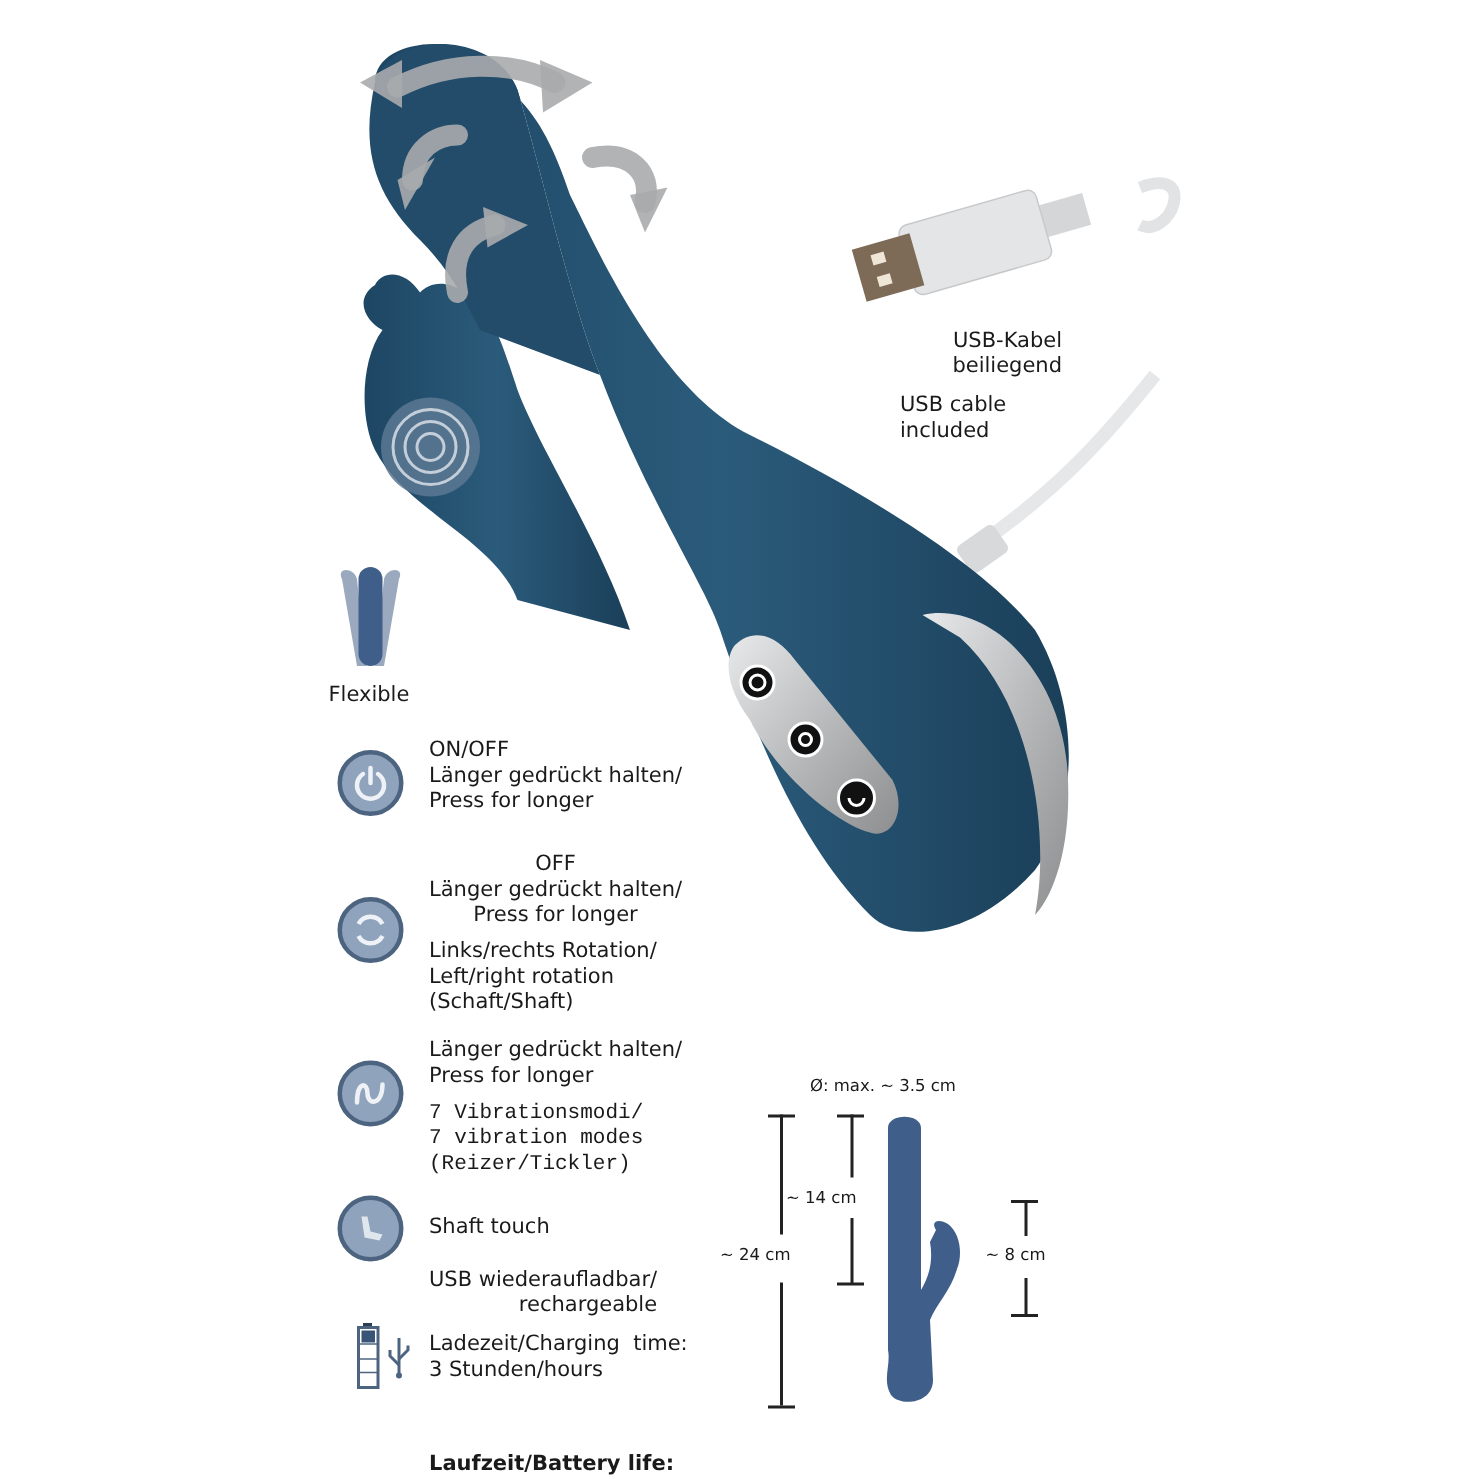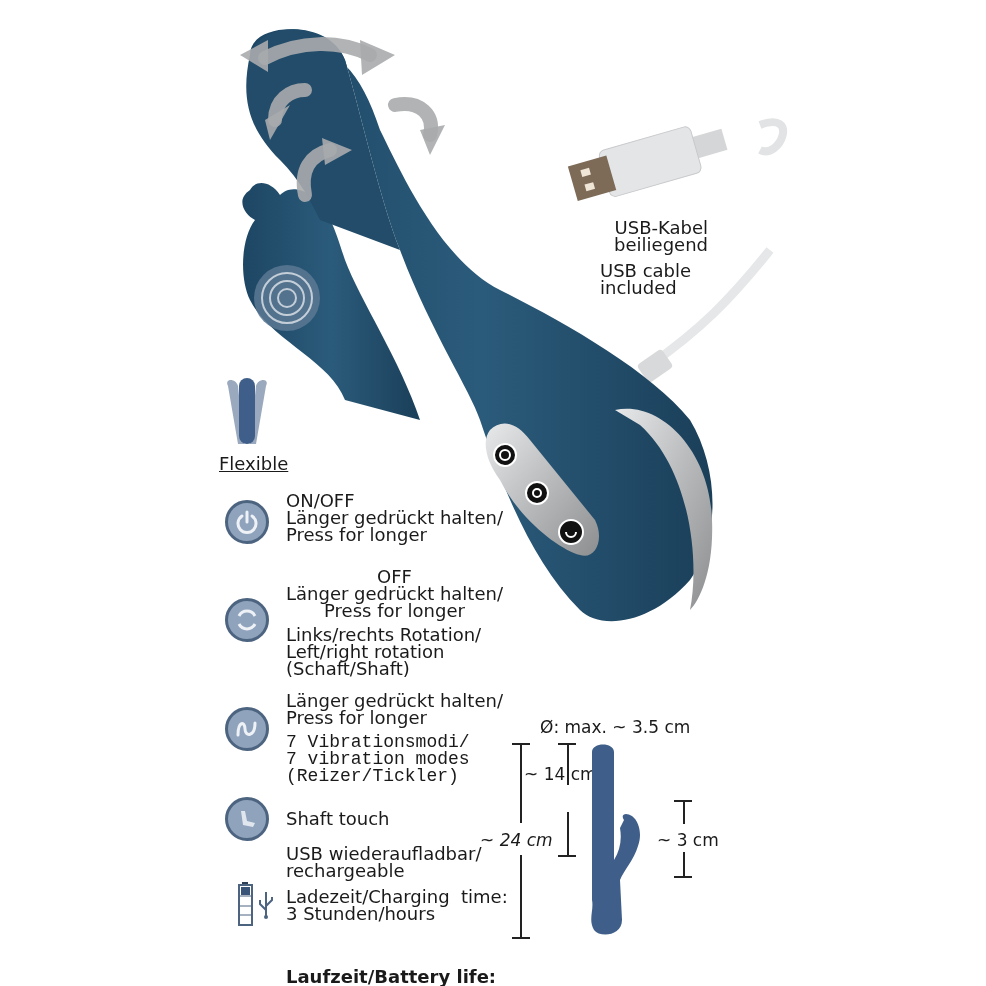--- a/index.html
+++ b/index.html
@@ -1,20 +1,20 @@
 <!DOCTYPE html>
 <html><head>
 <meta charset="utf-8">
 <style>
   html,body{margin:0;padding:0;background:#fff;}
   body{width:986px;height:986px;position:relative;overflow:hidden;font-family:"DejaVu Sans","Liberation Sans",sans-serif;color:#1a1a1a;}
   .abs{position:absolute;}
-  .txt{font-size:18px;line-height:17px;white-space:pre;}
+  .txt{font-size:14px;line-height:17px;white-space:pre;}
   .icon-circle{width:44px;height:44px;border-radius:50%;background:#8fa3bc;border:3px solid #4d6480;box-sizing:border-box;display:flex;align-items:center;justify-content:center;}
-  .meas{font-size:17px;white-space:nowrap;text-align:right;}
+  .meas{font-size:11px;white-space:nowrap;text-align:right;}
   .bar{position:absolute;background:#222;}
 </style>
 </head>
 <body>
 
 <svg class="abs" style="left:0;top:0" width="986" height="700" viewBox="0 0 986 700">
   <defs>
     <linearGradient id="bodyGrad" x1="0" y1="0" x2="1" y2="0">
       <stop offset="0" stop-color="#1d4663"></stop>
       <stop offset="0.5" stop-color="#2b5b7b"></stop>
@@ -81,21 +81,21 @@
 <div class="abs txt" style="left:600px;top:219px;text-align:right;width:108px;">USB-Kabel
 beiliegend</div>
 <div class="abs txt" style="left:600px;top:262px;text-align:left;width:108px;">USB cable
 included</div>
 
 <svg class="abs" style="left:222px;top:378px" width="50" height="68" viewBox="0 0 50 68">
   <path d="M6 8 C 2 0, 14 0, 16 8 L 22 66 L 16 66 Z" fill="#9aa9bd"></path>
   <path d="M44 8 C 48 0, 36 0, 34 8 L 28 66 L 34 66 Z" fill="#9aa9bd"></path>
   <rect x="17" y="0" width="16" height="66" rx="8" fill="#3f5f8a"></rect>
 </svg>
-<div class="abs txt" style="left:219px;top:455px;text-decoration:underline;">Flexible</div>
+<div class="abs txt" style="left:219px;top:455px;">Flexible</div>
 
 <div class="abs" style="left:225px;top:500px;">
   <div class="icon-circle">
     <svg width="26" height="26" viewBox="0 0 26 26">
         <path d="M8 7 A9 9 0 1 0 18 7" fill="none" stroke="#eef2f6" stroke-width="3" stroke-linecap="round"></path>
         <line x1="13" y1="3" x2="13" y2="13" stroke="#eef2f6" stroke-width="3" stroke-linecap="round"></line>
       </svg>
   </div>
 </div>
 <div class="abs txt" style="left:286px;top:492px;">ON/OFF
@@ -132,21 +132,21 @@
 
 <div class="abs" style="left:225px;top:797px;">
   <div class="icon-circle">
     <svg width="28" height="28" viewBox="0 0 28 28">
         <path d="M8 6 L10 20 L20 22 L22 18 L14 16 L12 6 Z" fill="#eef2f6" opacity="0.85"></path>
       </svg>
   </div>
 </div>
 <div class="abs txt" style="left:286px;top:810px;">Shaft touch</div>
 
-<div class="abs txt" style="left:286px;top:845px;">USB wiederaufladbar/
+<div class="abs txt" style="left:286px;top:845px;text-align:right;">USB wiederaufladbar/
 rechargeable</div>
 <svg class="abs" style="left:238px;top:882px" width="40" height="44" viewBox="0 0 40 44">
   <rect x="4" y="0" width="6" height="3" fill="#2e3f55"></rect>
   <rect x="1" y="3" width="13" height="40" fill="none" stroke="#4d6480" stroke-width="2"></rect>
   <rect x="3" y="5" width="9" height="8" fill="#3a5478"></rect>
   <line x1="1" y1="14" x2="14" y2="14" stroke="#4d6480"></line>
   <line x1="1" y1="24" x2="14" y2="24" stroke="#4d6480"></line>
   <line x1="1" y1="33" x2="14" y2="33" stroke="#4d6480"></line>
   <line x1="28" y1="10" x2="28" y2="34" stroke="#4d6480" stroke-width="2"></line>
   <path d="M28 28 L22 22 L22 18 M28 24 L34 18 L34 15" fill="none" stroke="#4d6480" stroke-width="2"></path>
@@ -157,29 +157,29 @@
 <div class="abs txt" style="left:286px;top:968px;font-weight:bold;">Laufzeit/Battery life:
 bis zu/up to
 ~ 3 Stunden/hours</div>
 
 <div class="abs meas" style="left:540px;top:717px;">Ø: max. ~ 3.5 cm</div>
 
 <div class="bar" style="left:512px;top:743px;width:18px;height:1.5px;"></div>
 <div class="bar" style="left:520px;top:743px;width:1.5px;height:80px;"></div>
 <div class="bar" style="left:520px;top:855px;width:1.5px;height:82px;"></div>
 <div class="bar" style="left:512px;top:937px;width:18px;height:1.5px;"></div>
-<div class="abs meas" style="left:480px;top:830px;font-style:italic;">~ 24 cm</div>
+<div class="abs meas" style="left:480px;top:830px;">~ 24 cm</div>
 
 <div class="bar" style="left:558px;top:743px;width:18px;height:1.5px;"></div>
 <div class="bar" style="left:567px;top:743px;width:1.5px;height:42px;"></div>
 <div class="bar" style="left:567px;top:812px;width:1.5px;height:44px;"></div>
 <div class="bar" style="left:558px;top:855px;width:18px;height:1.5px;"></div>
-<div class="abs meas" style="left:524px;top:764px;">~ 14 cm</div>
+<div class="abs meas" style="left:524px;top:792px;">~ 14 cm</div>
 
 <svg class="abs" style="left:580px;top:740px" width="80" height="200" viewBox="0 0 80 200">
   <path d="M12 12 C 12 2, 34 2, 34 12 L 34 120 C 40 110, 42 100, 40 88 L 44 80 C 40 74, 46 72, 52 76 C 60 82, 62 96, 58 106 C 54 120, 44 130, 40 140 L 42 180 C 42 196, 20 198, 14 190 C 8 180, 14 170, 12 160 Z" fill="#3f5f8a"></path>
 </svg>
 
 <div class="bar" style="left:674px;top:800px;width:18px;height:1.5px;"></div>
 <div class="bar" style="left:683px;top:800px;width:1.5px;height:24px;"></div>
 <div class="bar" style="left:683px;top:852px;width:1.5px;height:24px;"></div>
 <div class="bar" style="left:674px;top:876px;width:18px;height:1.5px;"></div>
-<div class="abs meas" style="left:657px;top:830px;">~ 3 cm</div>
+<div class="abs meas" style="left:657px;top:830px;">~ 8 cm</div>
 
 </body></html>

